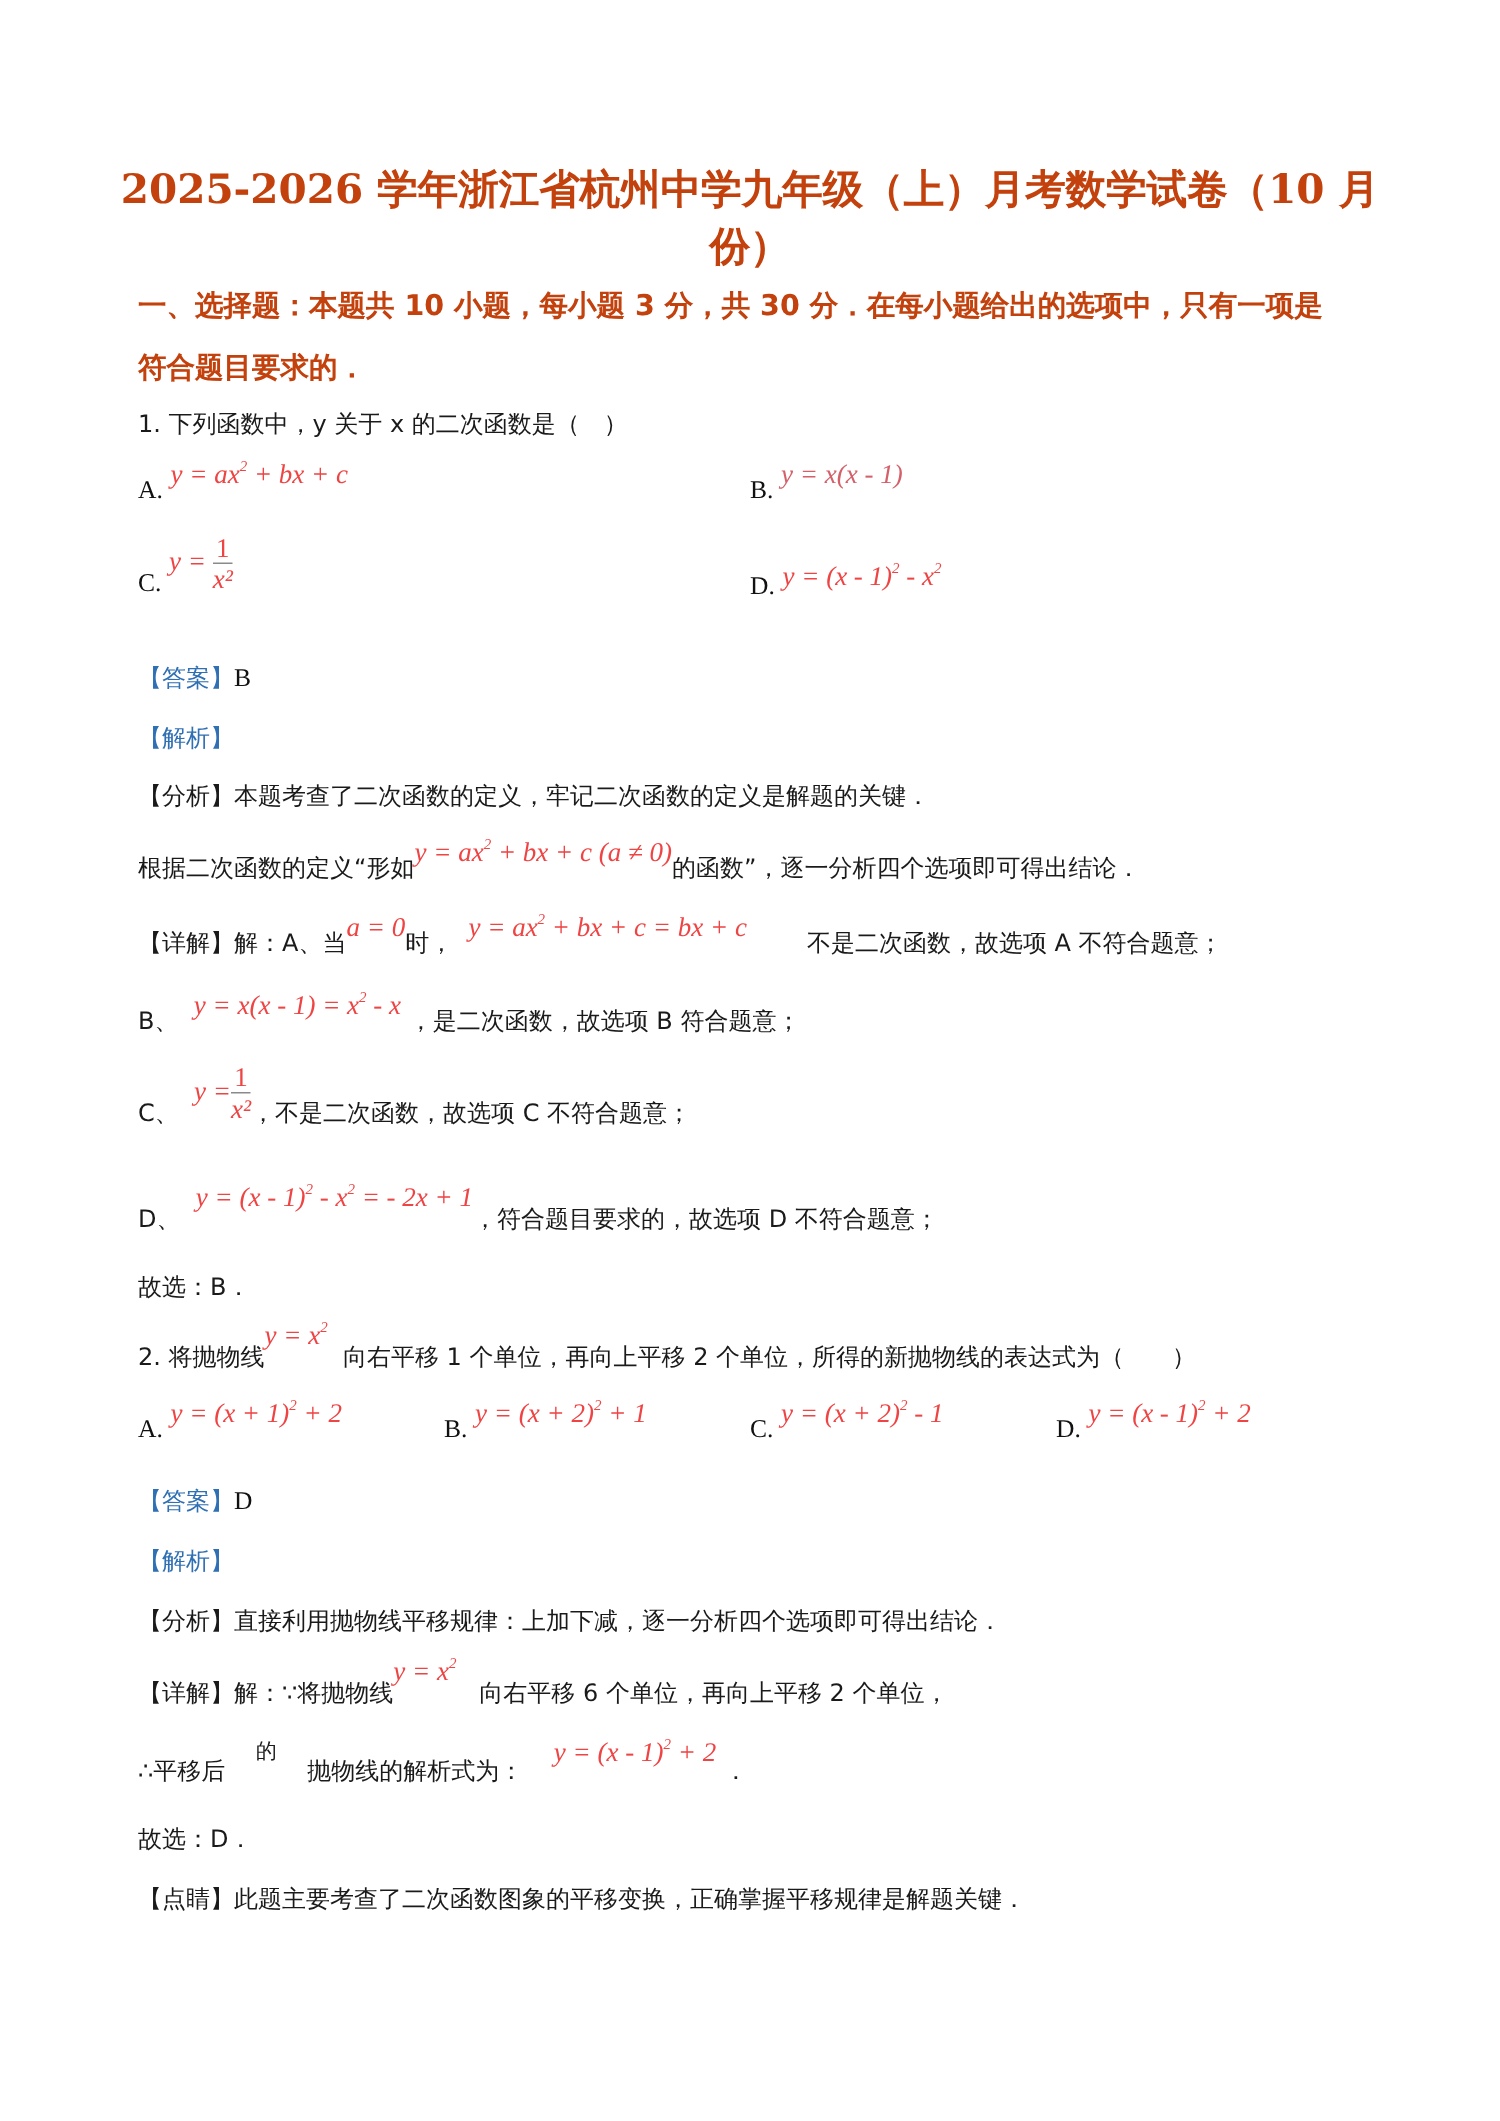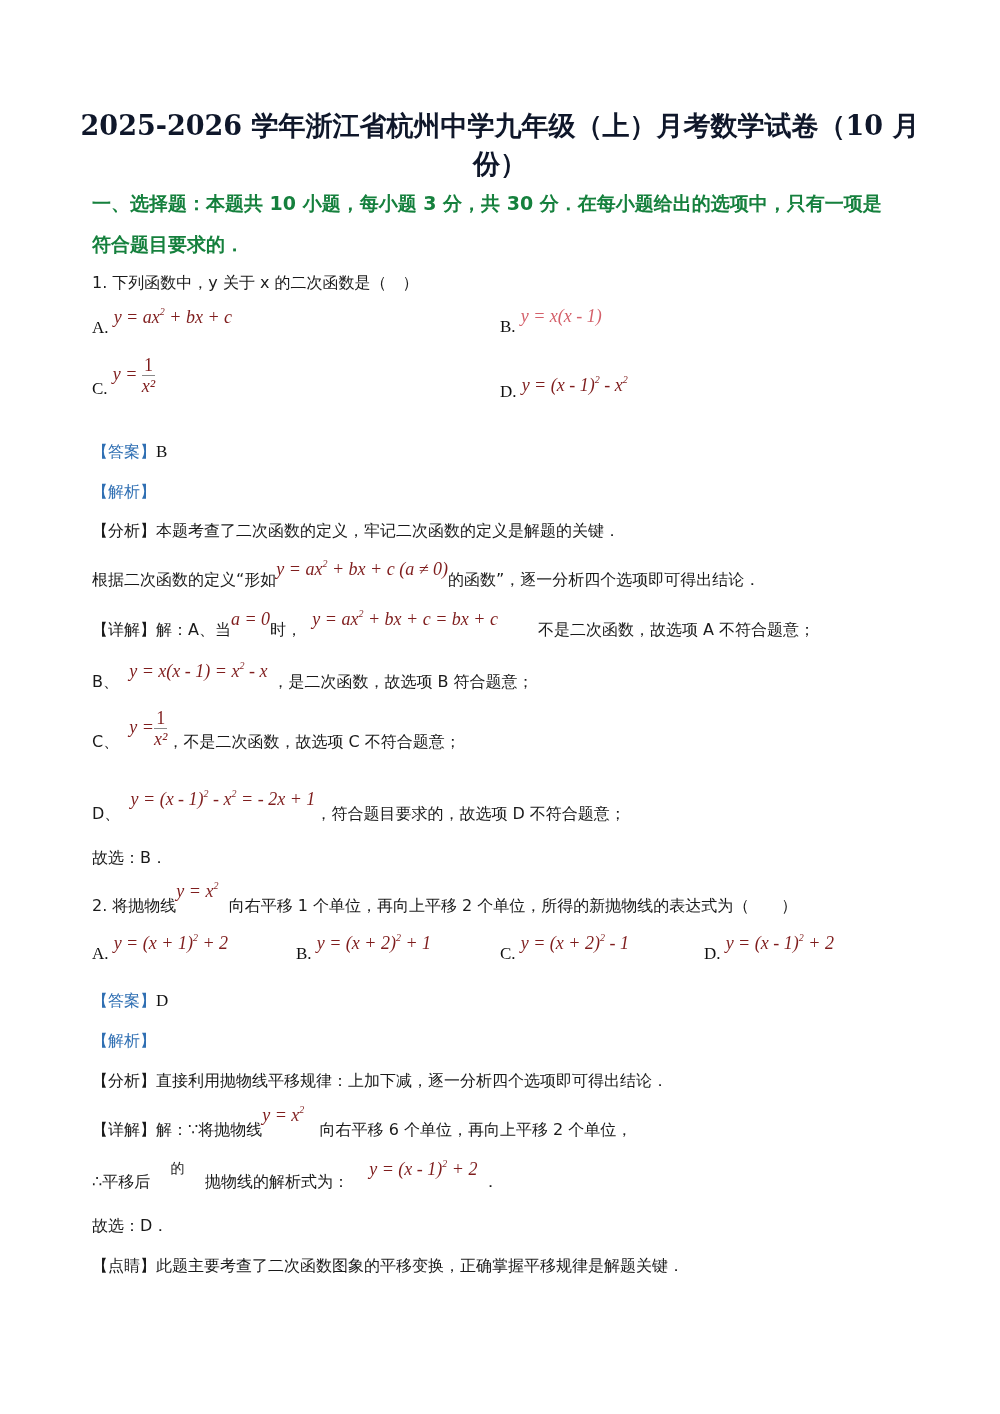--- a/index.html
+++ b/index.html
@@ -5,32 +5,32 @@
     html, body { margin: 0; padding: 0; background: #ffffff; }
     body {
       width: 1000px; height: 1414px; position: relative; overflow: hidden;
       font-family: "DejaVu Serif", "Liberation Serif", serif;
       color: #111111;
     }
     .abs { position: absolute; white-space: nowrap; }
     .title {
       left: 0; width: 1000px; text-align: center;
       font-family: "DejaVu Serif", "Liberation Serif", serif;
-      font-weight: bold; font-size: 27px; color: #0f172a;
+      font-weight: bold; font-size: 27px; color: #c2410c;
     }
     .section {
-      left: 92px; font-weight: bold; font-size: 19px; color: #15803d;
+      left: 92px; font-weight: bold; font-size: 19px; color: #c2410c;
       font-family: "DejaVu Sans", "Liberation Sans", sans-serif;
     }
     .txt { font-size: 16px; color: #1a1a1a; font-family: "DejaVu Sans", "Liberation Sans", sans-serif; }
     .lbl { font-family: "Liberation Serif", "DejaVu Serif", serif; font-size: 17px; }
     .blue { color: #2f6fb3; font-size: 16px; font-family: "DejaVu Sans", "Liberation Sans", sans-serif; }
     .math {
       font-family: "Liberation Serif", "DejaVu Serif", serif;
-      font-style: italic; color: #7f1d1d; font-size: 18px;
+      font-style: italic; color: #ef4444; font-size: 18px;
     }
     .math.red { color: #d4606a; }
     .math sup { font-size: 10px; vertical-align: 8px; }
     .frac { display: inline-block; vertical-align: middle; text-align: center; font-style: normal; }
     .frac .num { display: block; border-bottom: 1px solid #8a8a8a; padding: 0 2px; line-height: 20px; }
     .frac .den { display: block; font-style: italic; line-height: 20px; }
     .small-de { font-size: 14px; }
   </style>
 </head>
 <body>

